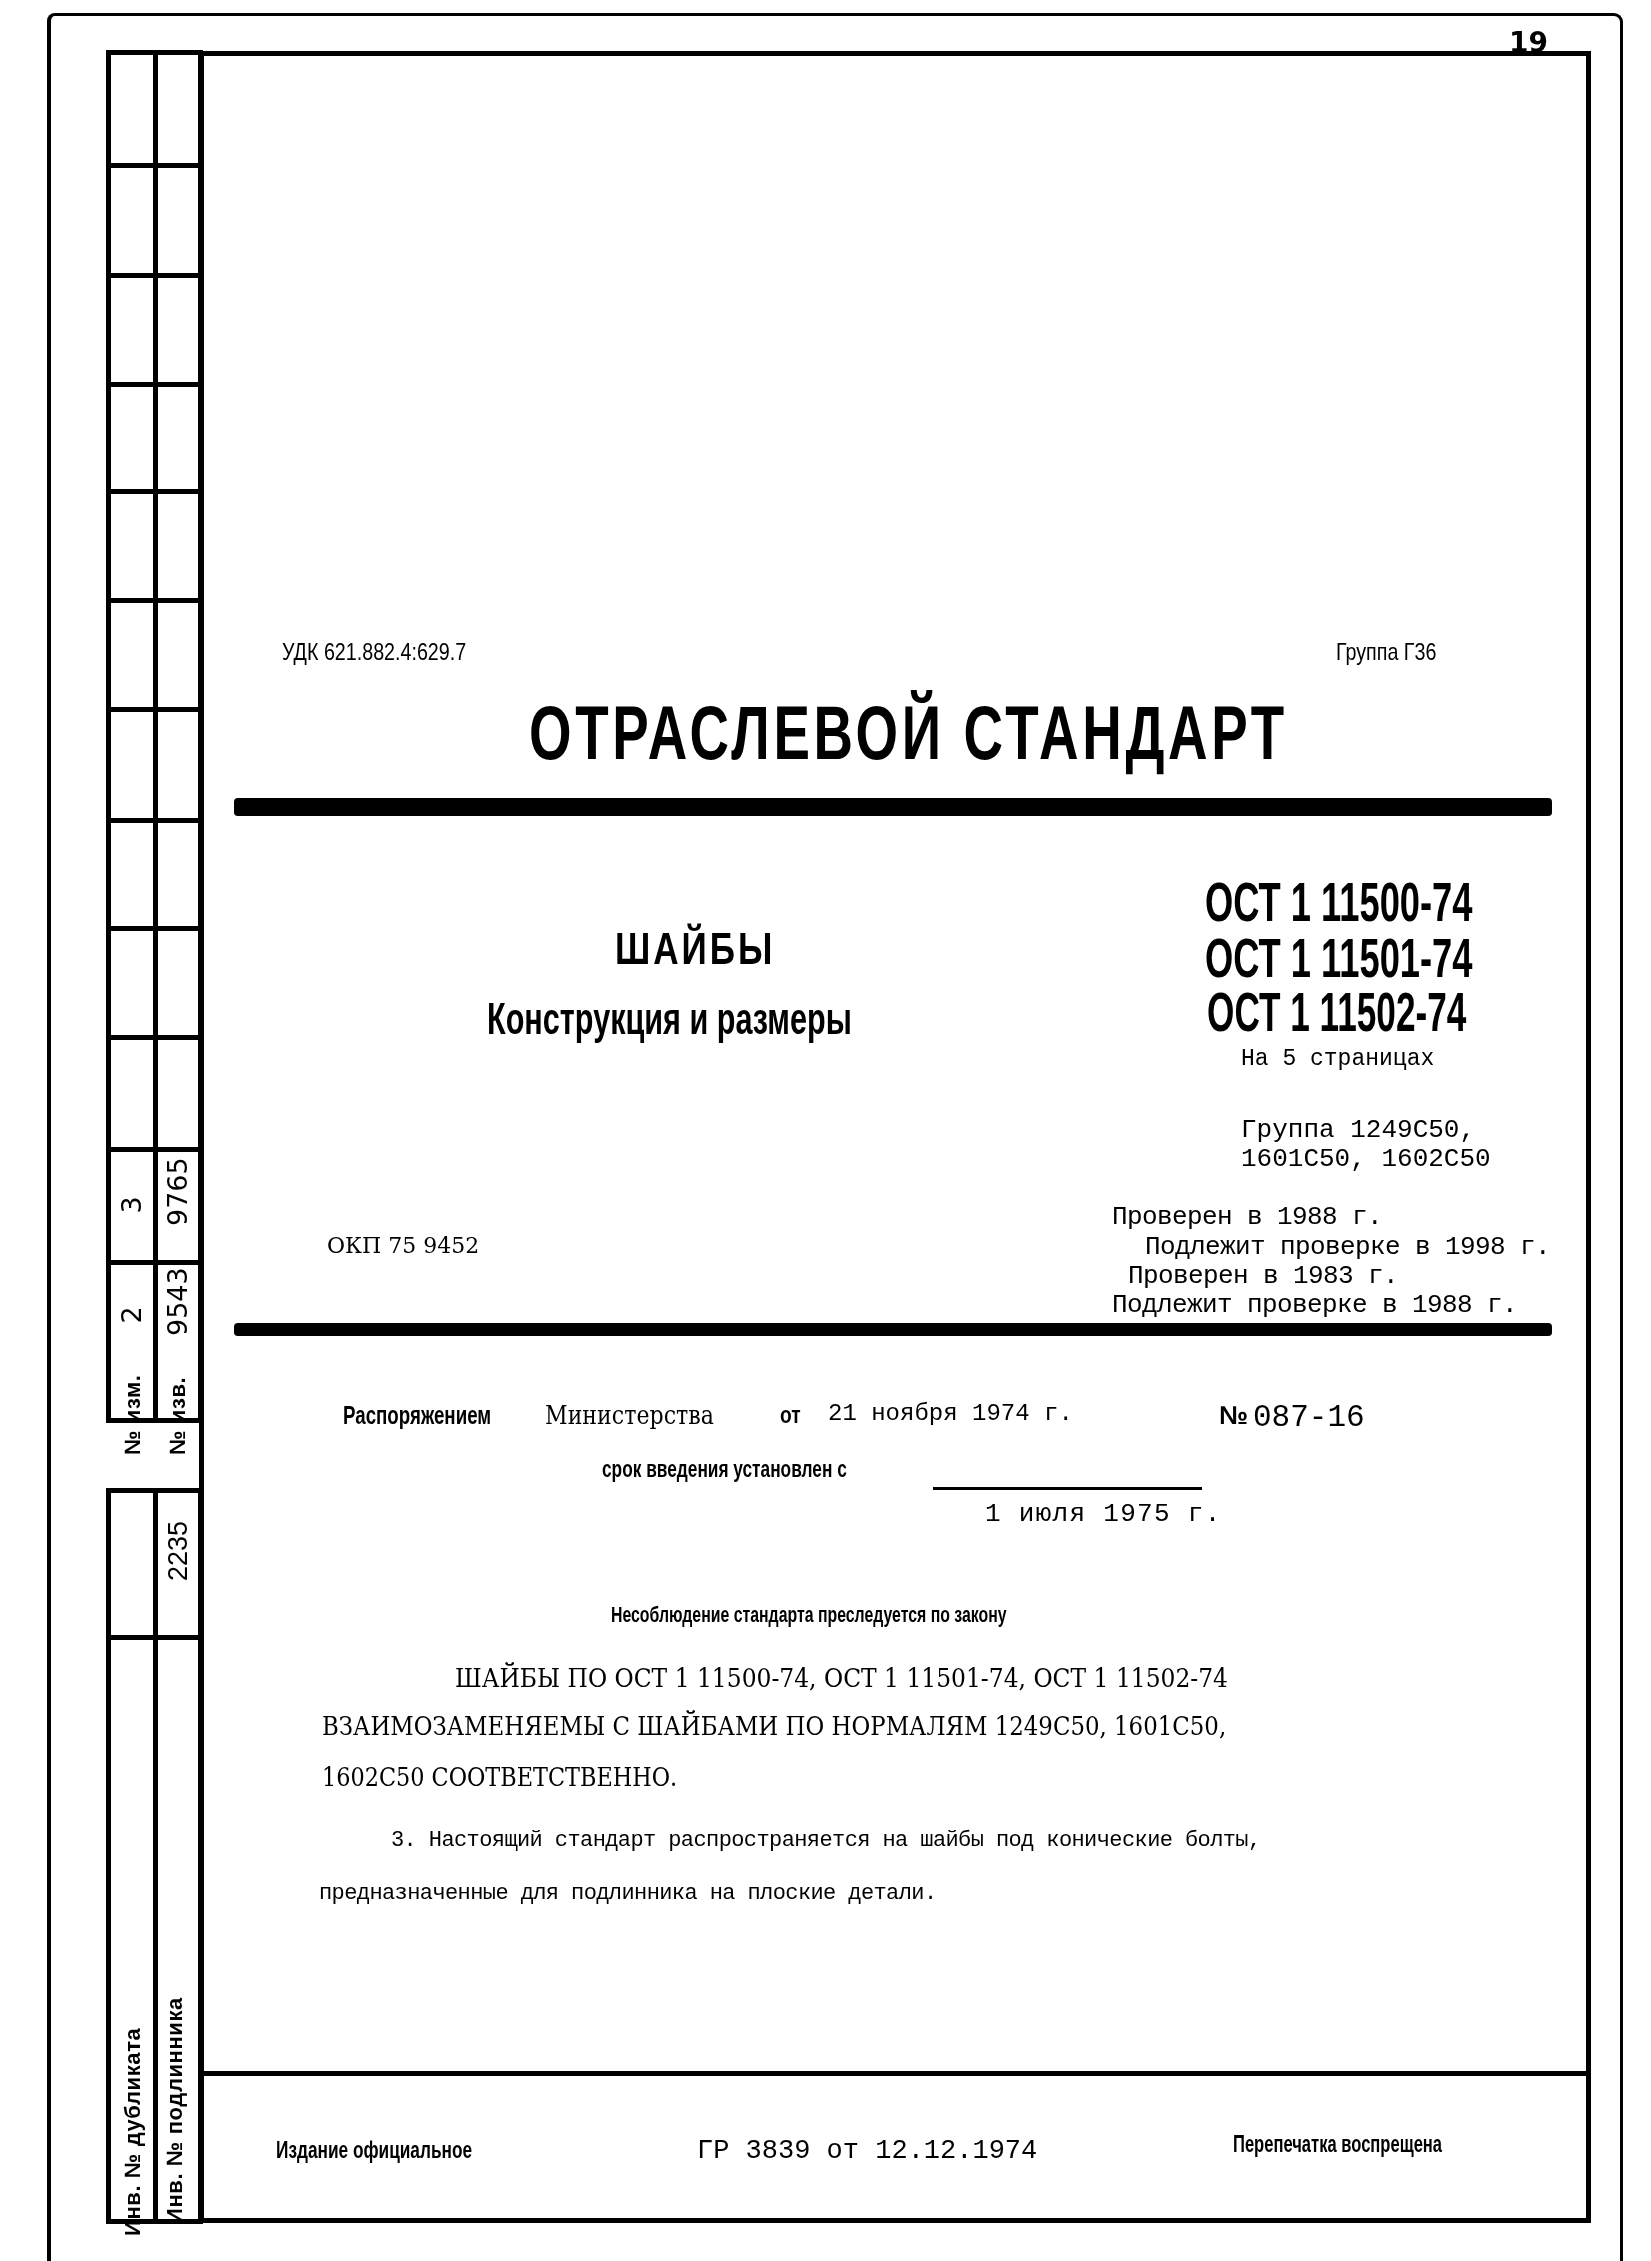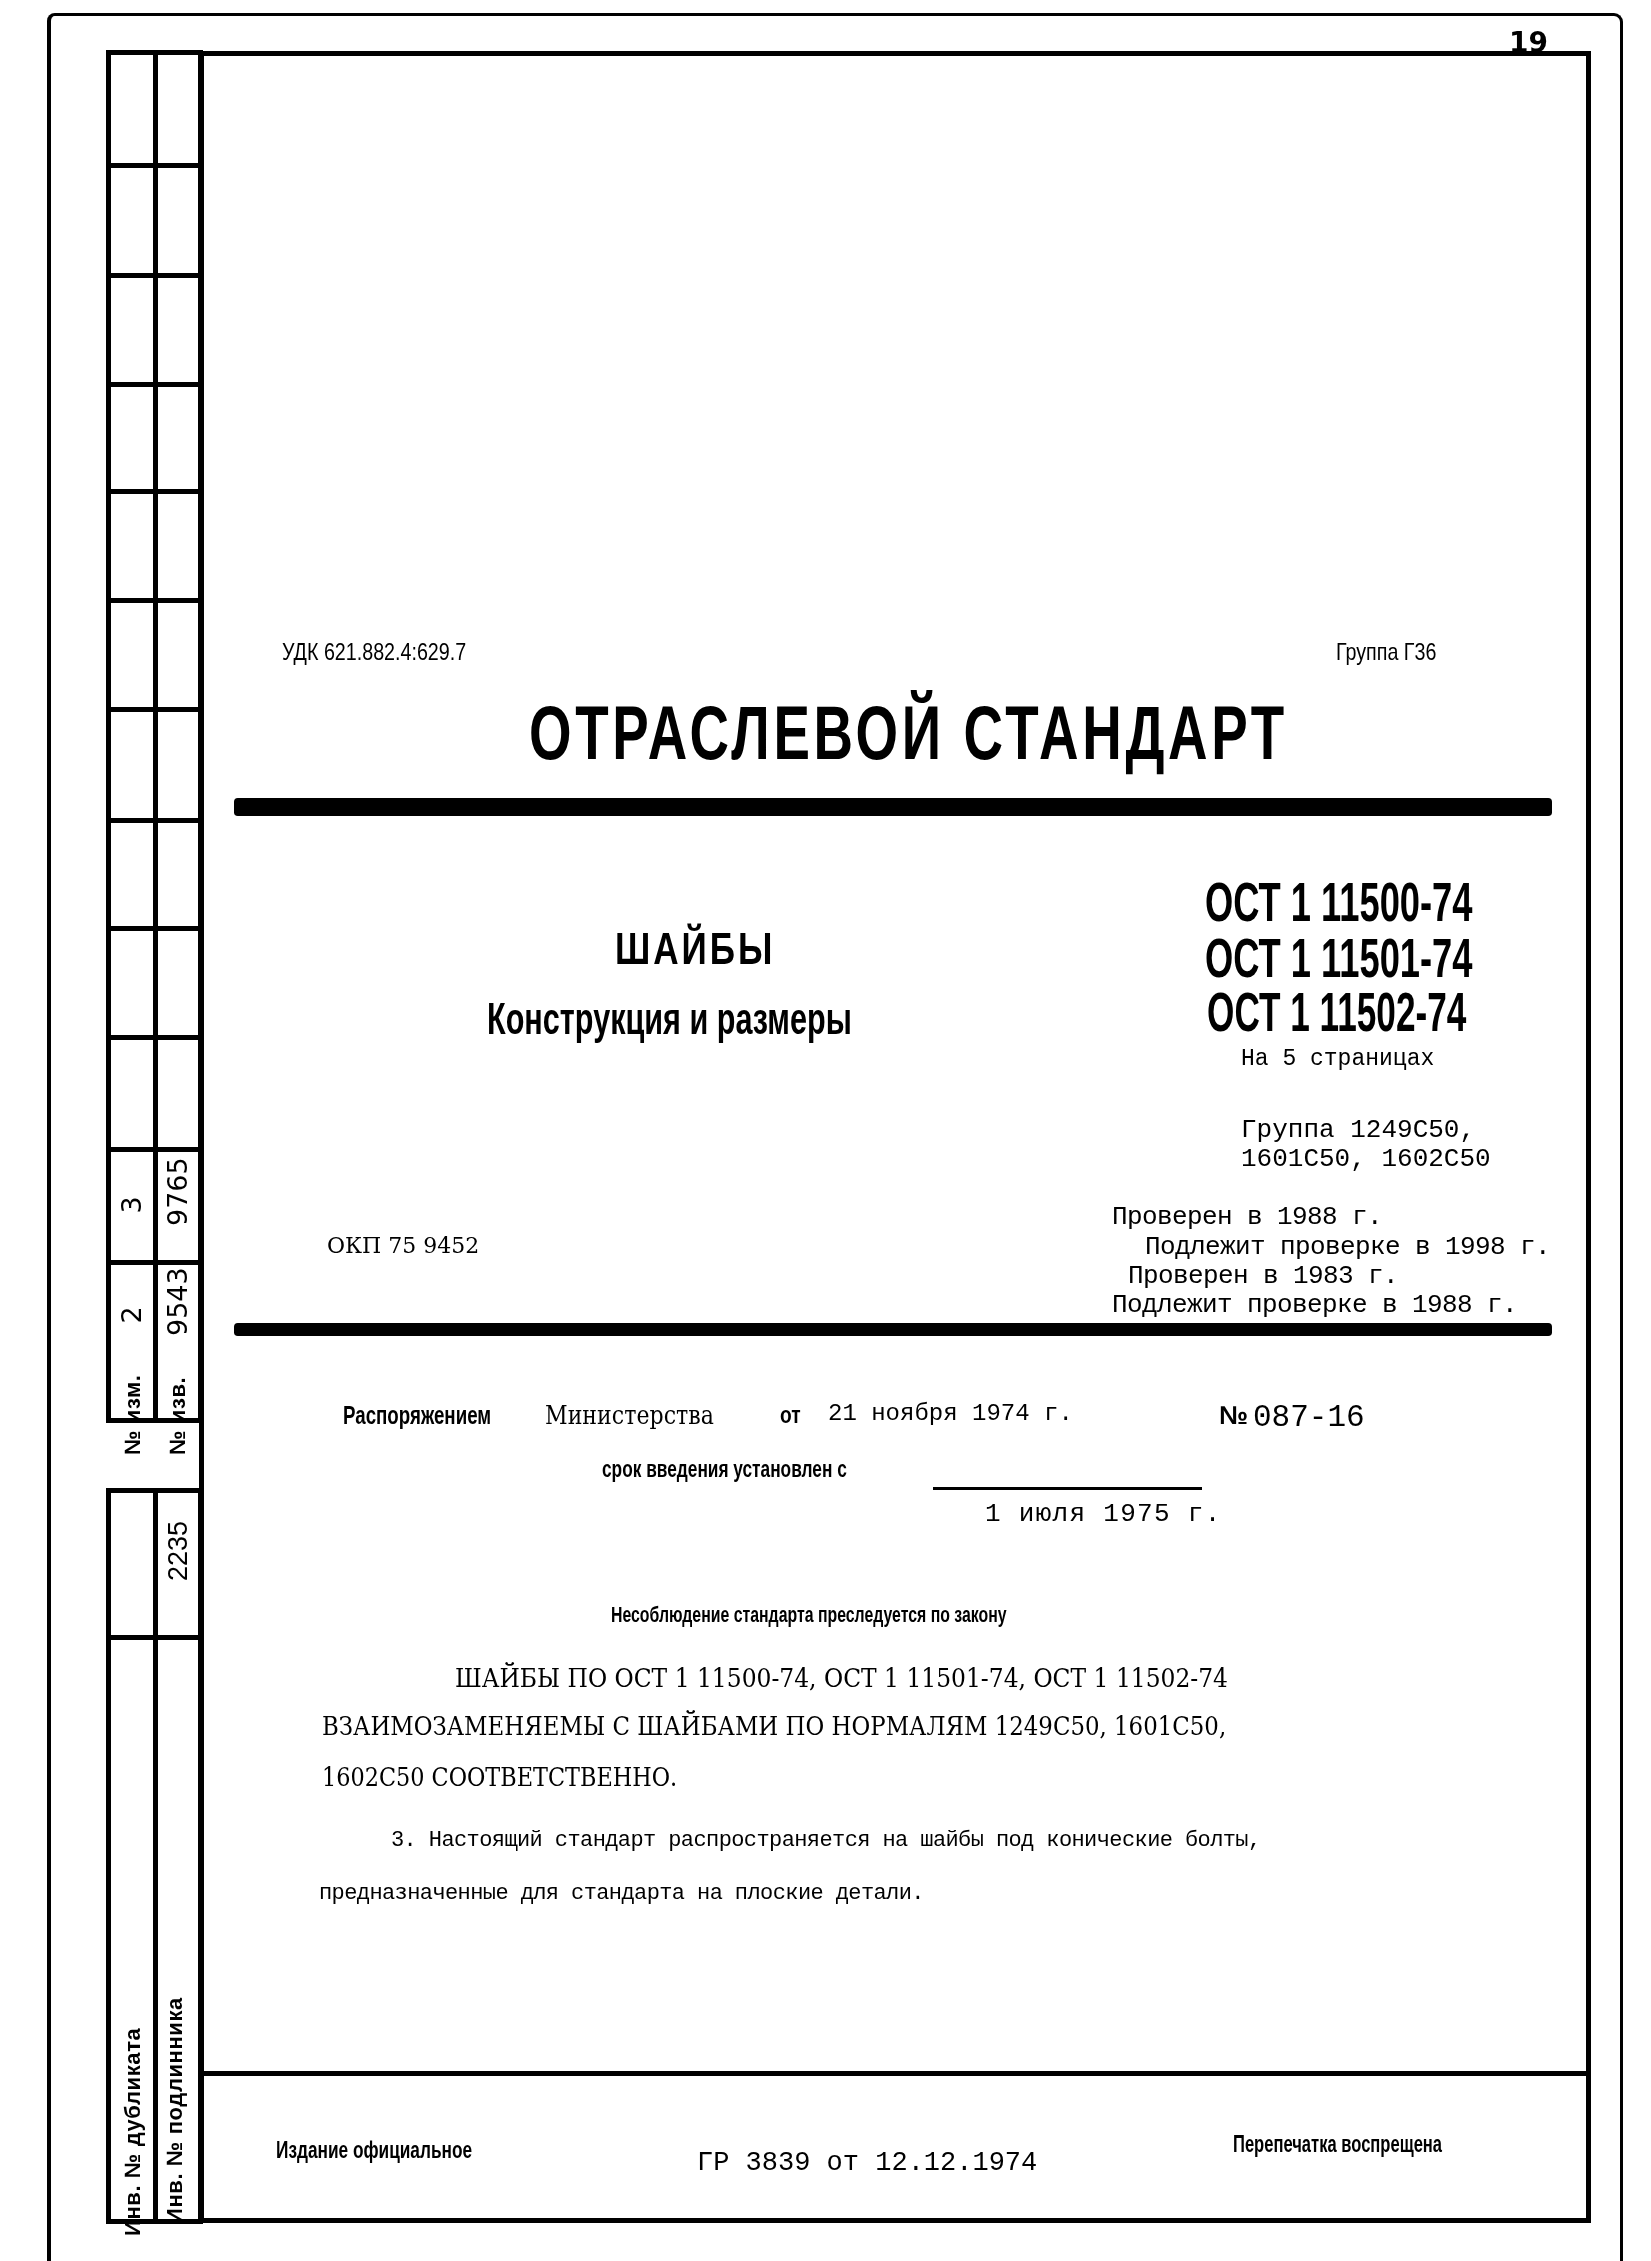--- a/index.html
+++ b/index.html
@@ -92,19 +92,19 @@
 <div class="abs cond-bold" style="left:602px; top:1455px; font-size:24px; transform:scaleX(0.72);">срок введения установлен с</div>
 <div class="abs typewriter" style="left:961px; top:1499px; font-size:26px; letter-spacing:1.3px;margin-left:24px;">1 июля 1975 г.</div>
 <div class="abs" style="left:933px; top:1487px; width:269px; height:3.2px; background:#000;"></div>
 
 <div class="abs cond-bold" style="left:611px; top:1602px; font-size:22px; transform:scaleX(0.72);">Несоблюдение стандарта преследуется по закону</div>
 <div class="abs serif-mono" style="left:455px; top:1663px; font-size:26px; transform:scaleX(0.9); transform-origin:left top;">ШАЙБЫ ПО ОСТ 1 11500-74, ОСТ 1 11501-74, ОСТ 1 11502-74</div>
 <div class="abs serif-mono" style="left:322px; top:1711px; font-size:26px; transform:scaleX(0.88); transform-origin:left top;">ВЗАИМОЗАМЕНЯЕМЫ С ШАЙБАМИ ПО НОРМАЛЯМ 1249С50, 1601С50,</div>
 <div class="abs serif-mono" style="left:322px; top:1762px; font-size:26px; transform:scaleX(0.86); transform-origin:left top;">1602С50 СООТВЕТСТВЕННО.</div>
 
 <div class="abs typewriter" style="left:391px; top:1828px; font-size:22px; letter-spacing:-0.6px;">3. Настоящий стандарт распространяется на шайбы под конические болты,</div>
-<div class="abs typewriter" style="left:319px; top:1881px; font-size:22px; letter-spacing:-0.6px;">предназначенные для стандарта на плоские детали.</div>
+<div class="abs typewriter" style="left:319px; top:1881px; font-size:22px; letter-spacing:-0.6px;">предназначенные для подлинника на плоские детали.</div>
 
 <div class="abs" style="left:199px; top:2071px; width:1392px; height:5.1px; background:#000;"></div>
 <div class="abs cond-bold" style="left:276px; top:2137px; font-size:23px; transform:scaleX(0.75);">Издание официальное</div>
-<div class="abs typewriter" style="left:697px; top:2136px; font-size:27px;margin-top:12px;">ГР 3839 от 12.12.1974</div>
+<div class="abs typewriter" style="left:697px; top:2136px; font-size:27px;">ГР 3839 от 12.12.1974</div>
 <div class="abs cond-bold" style="left:1233px; top:2131px; font-size:23px; transform:scaleX(0.72);">Перепечатка воспрещена</div>
 
 
 </body></html>

